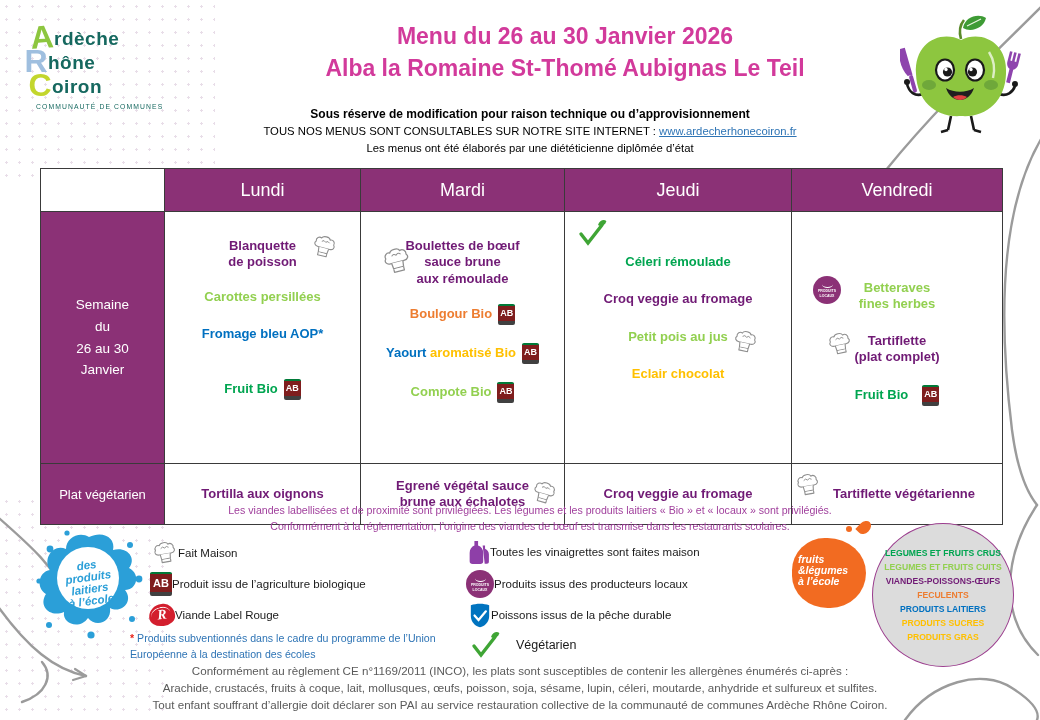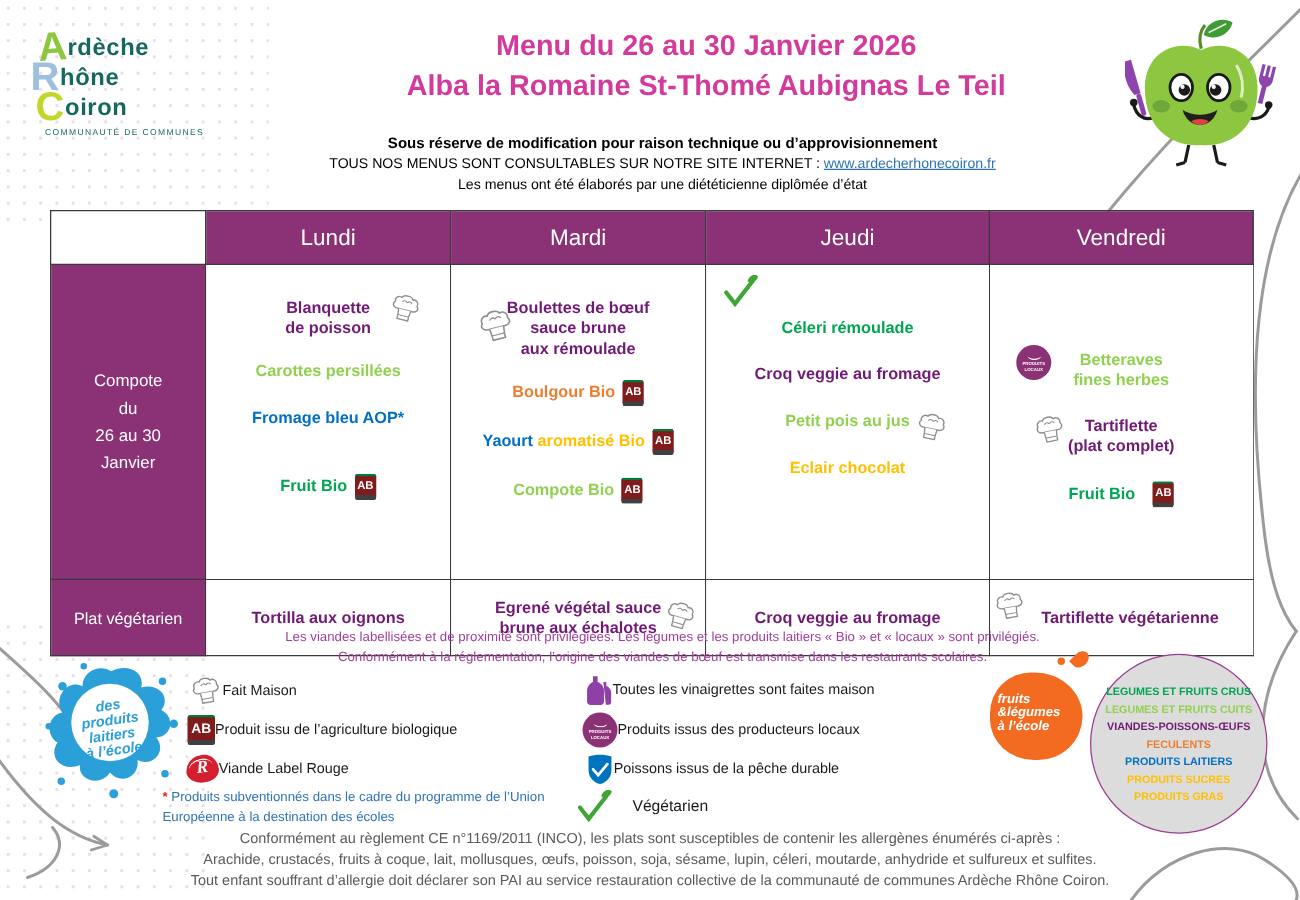--- a/index.html
+++ b/index.html
@@ -223,21 +223,21 @@
       <tbody>
           <tr>
         <td class="corner"></td>
         <td class="p day-h">Lundi</td>
         <td class="p day-h">Mardi</td>
         <td class="p day-h">Jeudi</td>
         <td class="p day-h">Vendredi</td>
       </tr>
       <tr>
         <td class="p week-cell">
-          <div>Compote</div>
+          <div>Semaine</div>
               <div>du</div>
           <div>26 au 30</div>
               <div>Janvier</div>
         </td>
         <td class="cell">
           <div class="mi c-red" style="margin-bottom:18px;">
             <span>Blanquette</span><br><span>de poisson</span>
             <svg class="hat hat-abs" style="right:16px;top:-4px;transform:rotate(14deg);">
                   <use href="#sym-hat"></use>
                 </svg>
@@ -380,21 +380,21 @@
         <span>LOCAUX</span>
     </span>
     <span>Produits issus des producteurs locaux</span>
   </div>
   <div class="lg-item layer" style="left:469px;top:602px;">
     <svg class="msc-icon">
         <use href="#sym-msc"></use>
       </svg>
     <span>Poissons  issus de la pêche durable</span>
   </div>
-  <div class="lg-item layer" style="left:460px;top:630px;gap:16px;">
+  <div class="lg-item layer" style="left:470px;top:630px;gap:16px;">
     <svg style="width:30px;height:30px;">
         <use href="#sym-veg"></use>
       </svg>
     <span style="font-size:12.5px;">Végétarien</span>
   </div>
 
   <div class="layer fruits">
     <div class="fr-body"></div>
     <div class="fr-bite"></div>
     <div class="fr-drop1"></div>

